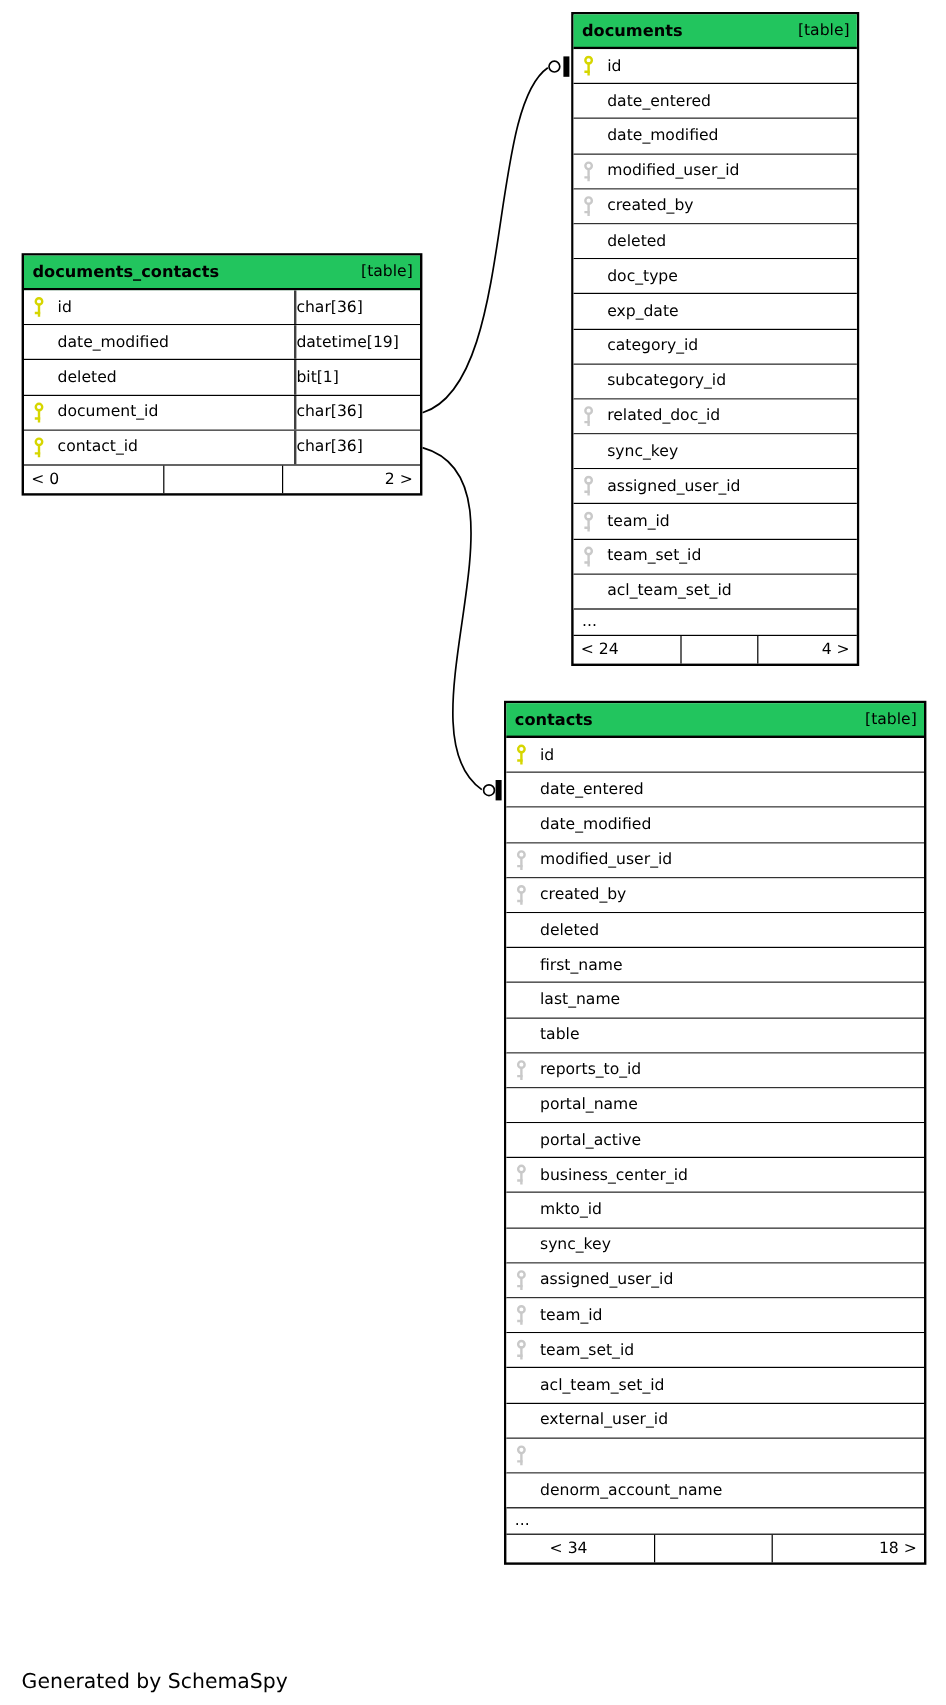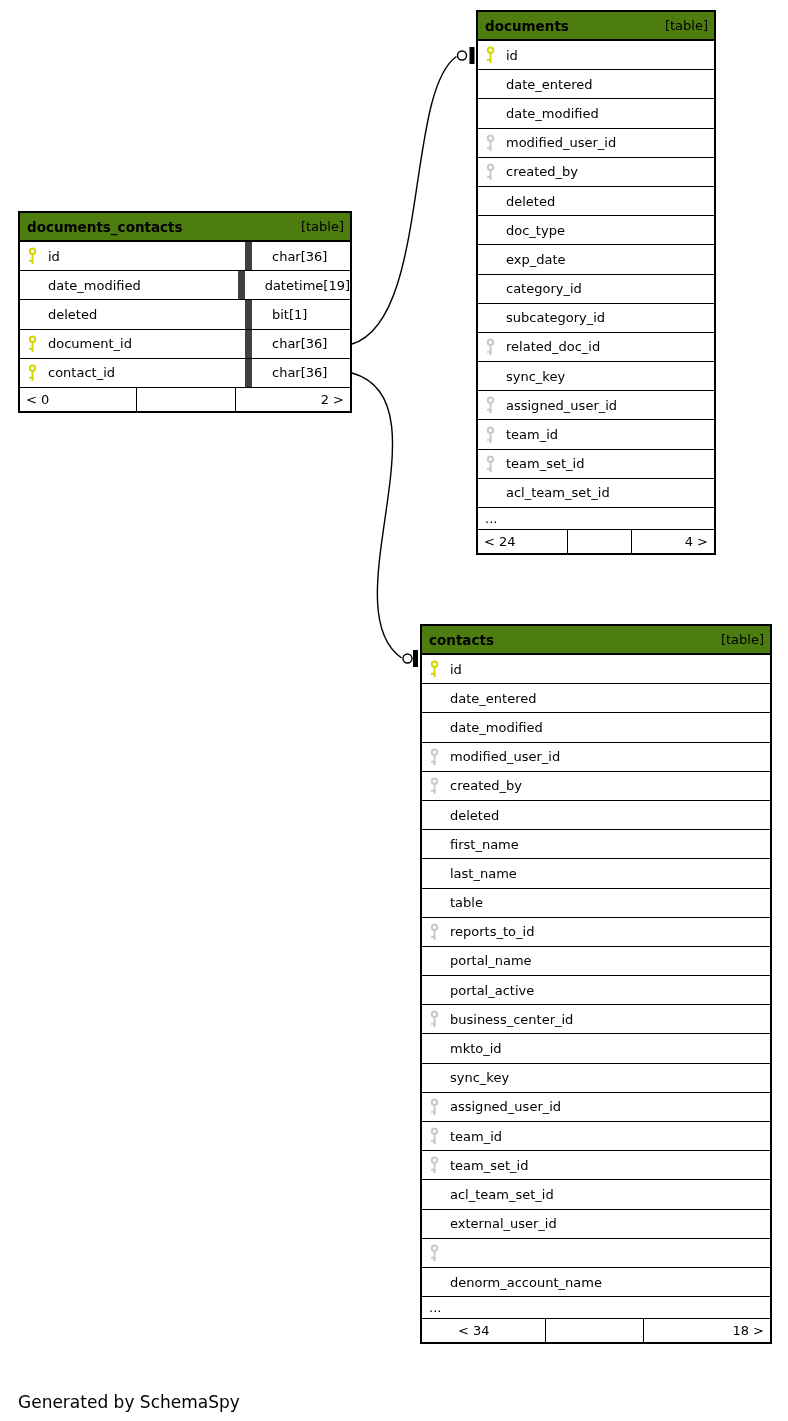--- a/index.html
+++ b/index.html
@@ -7,35 +7,35 @@
   body {
     position:relative;
     width:788px; height:1421px;
     font-family:"DejaVu Sans","Liberation Sans",sans-serif;
     font-size:13px; color:#000;
     overflow:hidden;
   }
   .tbl { position:absolute; border:2px solid #000; background:#fff; z-index:2; }
   #tbl-documents_contacts { left:18px;  top:211px; width:334px; }
   #tbl-documents          { left:476px; top:10px;  width:240px; }
-  #tbl-contacts           { left:420px; top:624px; width:352px; }
+  #tbl-contacts           { left:420px; top:584px; width:352px; }
 
   .tbl-header {
     display:flex; justify-content:space-between; align-items:center;
-    background:#4d7c0f; border-bottom:2px solid #000;
+    background:#22c55e; border-bottom:2px solid #000;
     height:29px; padding:0 6px 0 7px;
   }
   .tbl-title { font-weight:bold; font-size:13.5px; }
   .tbl-badge { font-size:13px; }
 
   .tbl-row { display:flex; align-items:center; height:29.2px; border-bottom:1px solid #000; background:#fff;justify-content:space-between; }
   .key-slot { flex:0 0 28px; padding-left:7px; display:flex; align-items:center; }
   .col-name { flex:1 1 auto; white-space:nowrap; }
   .col-type { flex:0 0 105px; align-self:stretch; display:flex; align-items:center;
-              border-left:7px solid #404040; padding-left:20px; white-space:nowrap; }
+              border-left:2px solid #404040; padding-left:0; white-space:nowrap; }
 
   .ellipsis-row { height:22px; border-bottom:1px solid #000; padding-left:7px;
                   display:flex; align-items:center; }
 
   .tbl-footer { display:flex; height:23px; }
   .fcell { display:flex; align-items:center; height:100%; }
   .fcell.left  { padding-left:6px; border-right:1px solid #000; }
   .fcell.mid   { border-right:1px solid #000; }
   .fcell.right { justify-content:flex-end; padding-right:6px; flex:1 1 auto; }
   #tbl-documents_contacts .fcell.left { flex:0 0 117px; }

